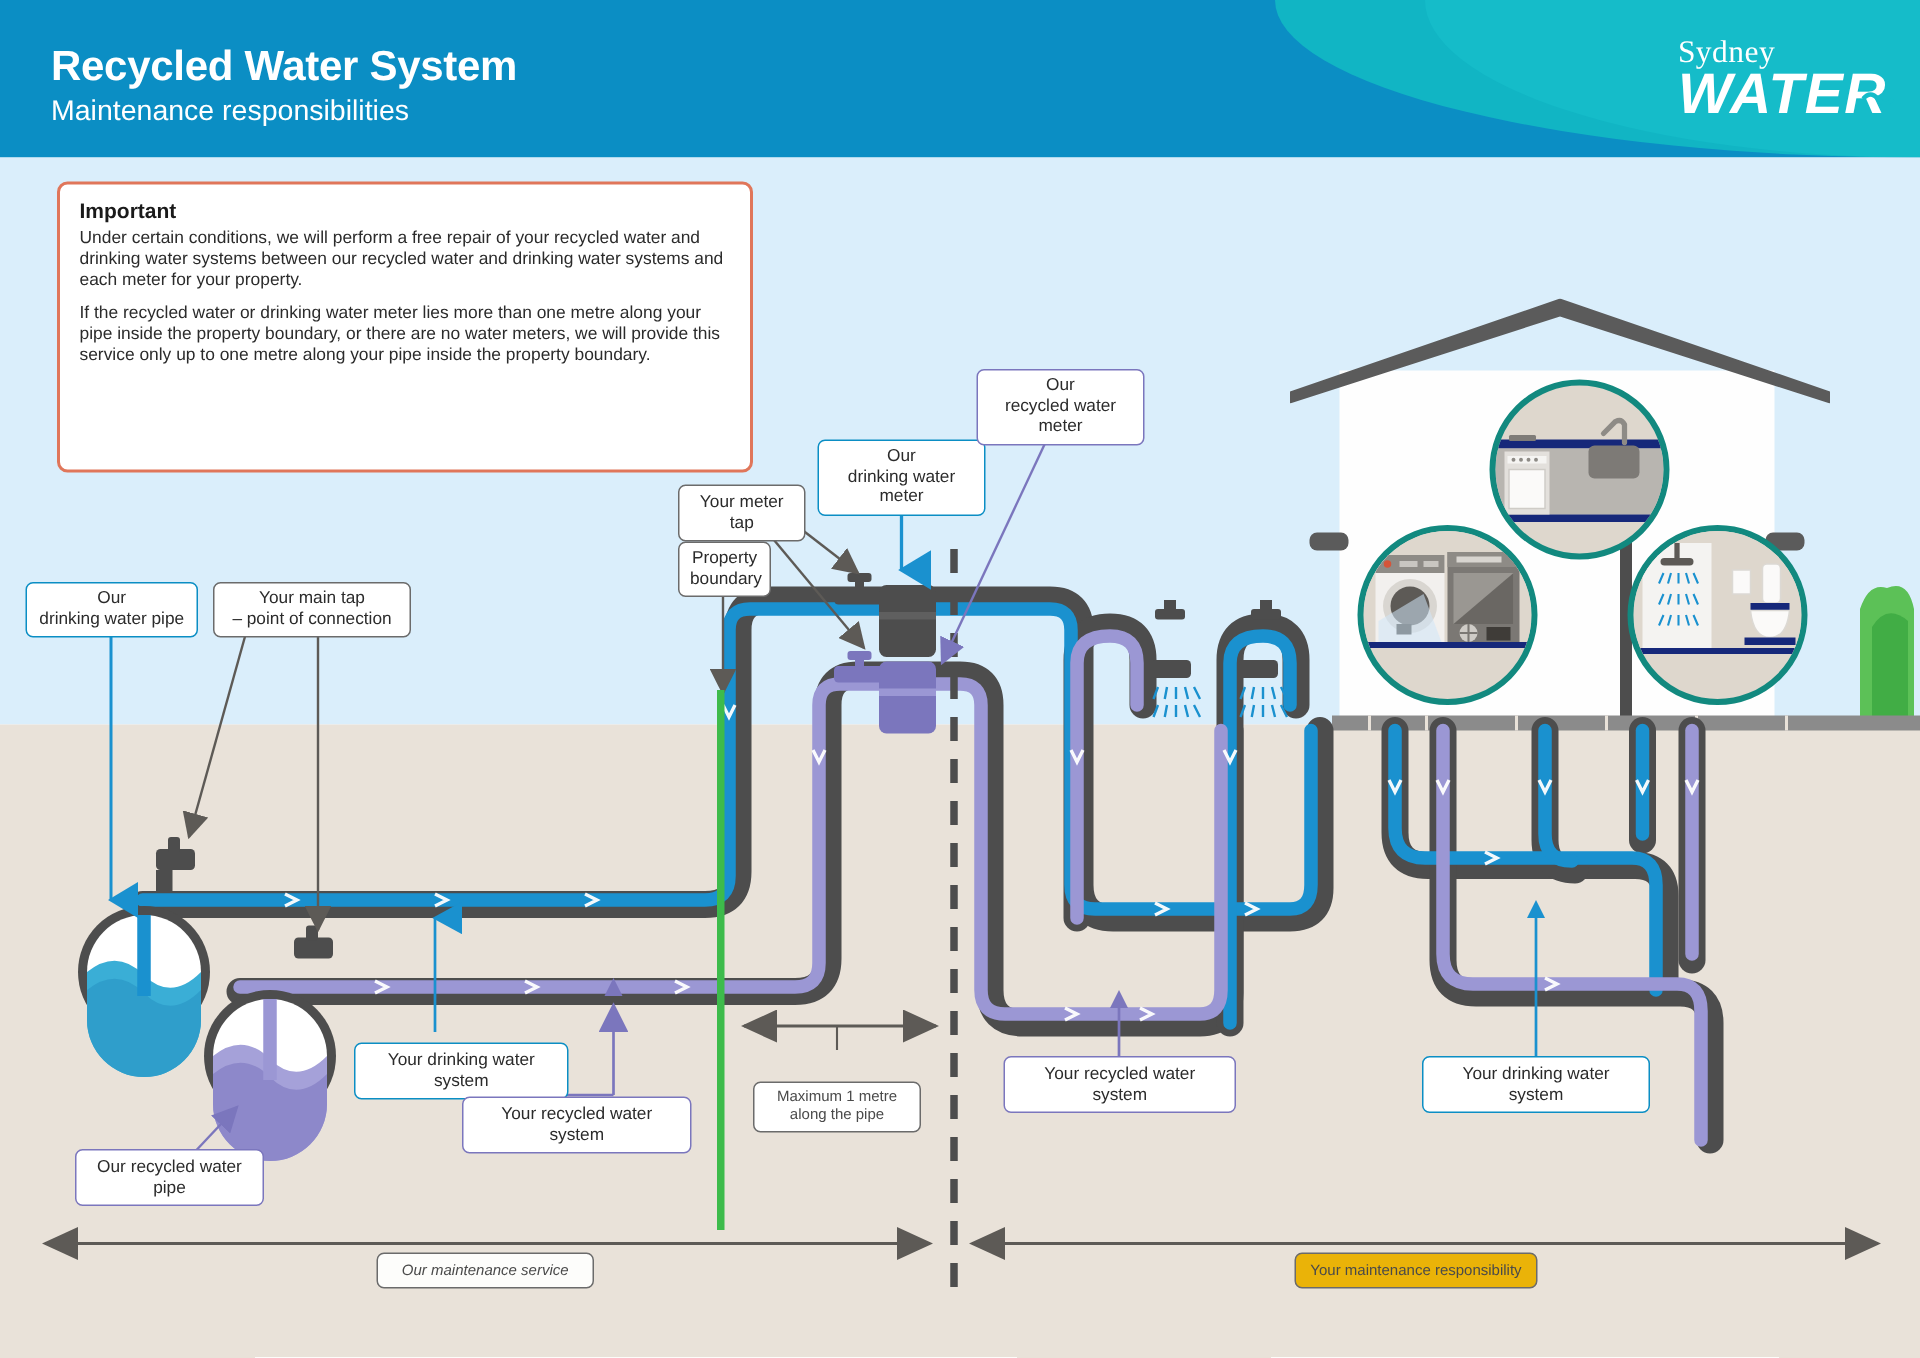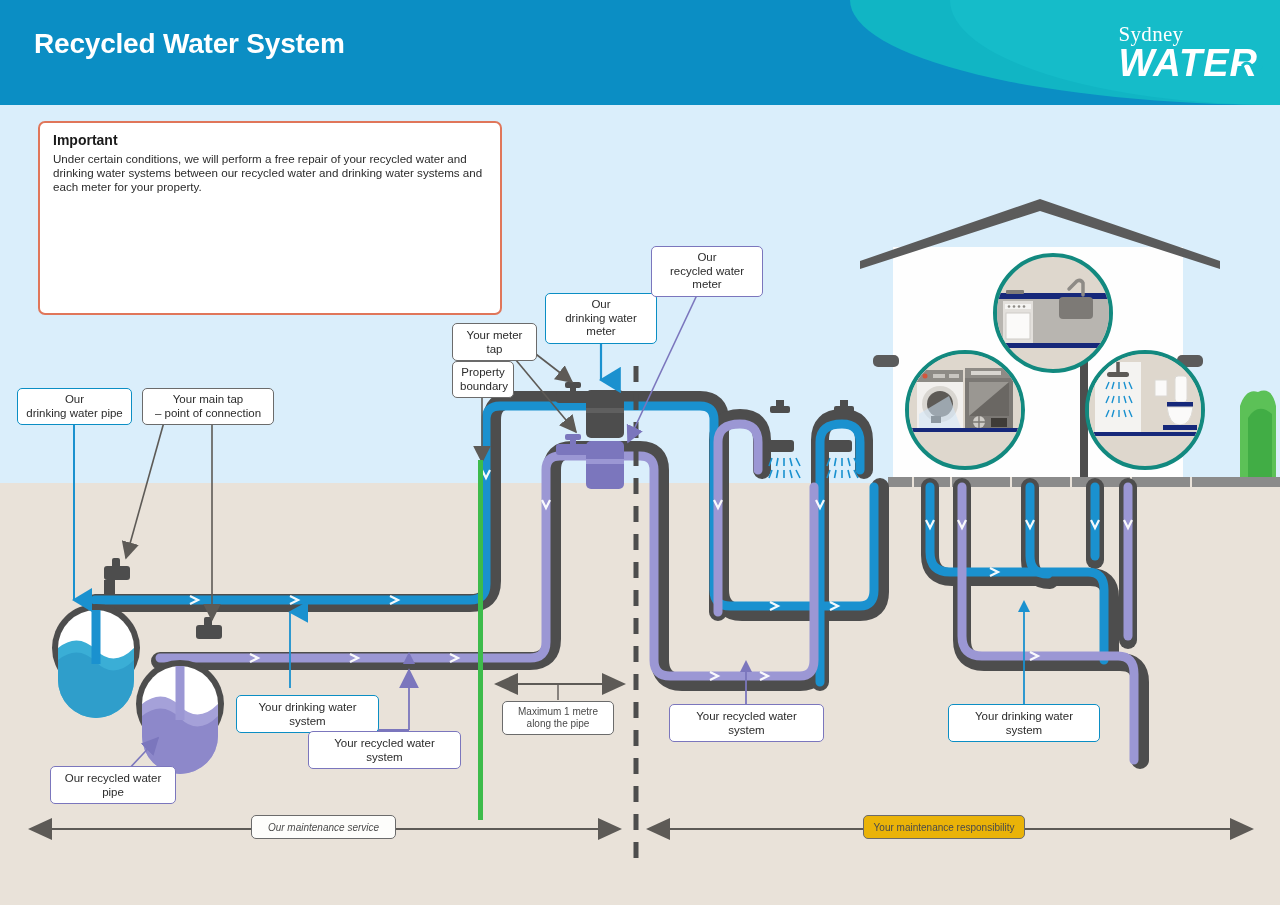--- a/index.html
+++ b/index.html
@@ -45,41 +45,42 @@
   .inset-laundry{left:905px;top:350px;width:112px;height:112px;}
   .inset-bath{left:1085px;top:350px;width:112px;height:112px;}
 
   
   .lbl{position:absolute;background:#fff;border:1.5px solid #6b6b6b;border-radius:5px;
        font-size:11.5px;color:#2b2b2b;text-align:center;line-height:13.5px;
        padding:4px 7px;box-sizing:border-box;white-space:pre-line;}
   .lbl.blue{border-color:#0b8ec4;}
   .lbl.purple{border-color:#7b76bd;}
   .lbl.grey{border-color:#6b6b6b;}
-  .lbl.small{font-size:10px;line-height:12px;color:#4a4a4a;}
+  .lbl.small{font-size:10px;line-height:12px;color:#4a4a4a;margin-top:20px;}
 
   
   .important{position:absolute;left:38px;top:121px;width:464px;height:194px;background:#fff;
     border:2px solid #e0765a;border-radius:7px;box-sizing:border-box;padding:9px 13px 0 13px;}
   .important h3{margin:0 0 4px 0;font-size:14px;color:#1a1a1a;font-weight:bold;}
   .important p{margin:0 0 7px 0;font-size:11.6px;line-height:14.2px;color:#2b2b2b;}
 
   
   .boundary-green{position:absolute;left:478px;top:460px;width:5px;height:360px;background:#3dbb4b;}
   svg.overlay{position:absolute;left:0;top:0;width:1280px;height:905px;pointer-events:none;}
 </style>
 </head>
 <body>
 
 <div id="stage">
 
   <div class="header">
     <div class="teal-wave"></div>
     <div class="teal-wave2"></div>
     <div class="title">Recycled Water System</div>
+    <div class="subtitle">Maintenance responsibilities</div>
     <div class="logo">
       <div class="l1">Sydney</div>
       <div class="l2">
         <span>WATER</span>
         <svg class="squig" viewBox="0 0 22 13">
           <path d="M1 9 q5 -6 10 0 q5 6 10 0" stroke="#15bcc9" stroke-width="3" fill="none"></path>
         </svg>
       </div>
     </div>
   </div>
@@ -336,20 +337,21 @@
 
     <line x1="30" y1="829" x2="620" y2="829" stroke="#5d5a56" stroke-width="2" marker-start="url(#arrBarL)" marker-end="url(#arrBarR)"></line>
     <line x1="648" y1="829" x2="1252" y2="829" stroke="#5d5a56" stroke-width="2" marker-start="url(#arrBarL)" marker-end="url(#arrBarR)"></line>
   </svg>
 
   <div class="boundary-green"></div>
 
   <div class="important">
     <h3>Important</h3>
     <p>Under certain conditions, we will perform a free repair of your recycled water and drinking water systems between our recycled water and drinking water systems and each meter for your property.</p>
+    <p>If the recycled water or drinking water meter lies more than one metre along your pipe inside the property boundary, or there are no water meters, we will provide this service only up to one metre along your pipe inside the property boundary.</p>
   </div>
 
   <div class="lbl blue" style="left:17px;top:388px;width:115px;">Our
 drinking water pipe</div>
 
   <div class="lbl grey" style="left:142px;top:388px;width:132px;">Your main tap
 – point of connection</div>
 
   <div class="lbl grey" style="left:452px;top:323px;width:85px;padding-top:5px;">Your meter tap</div>
 

